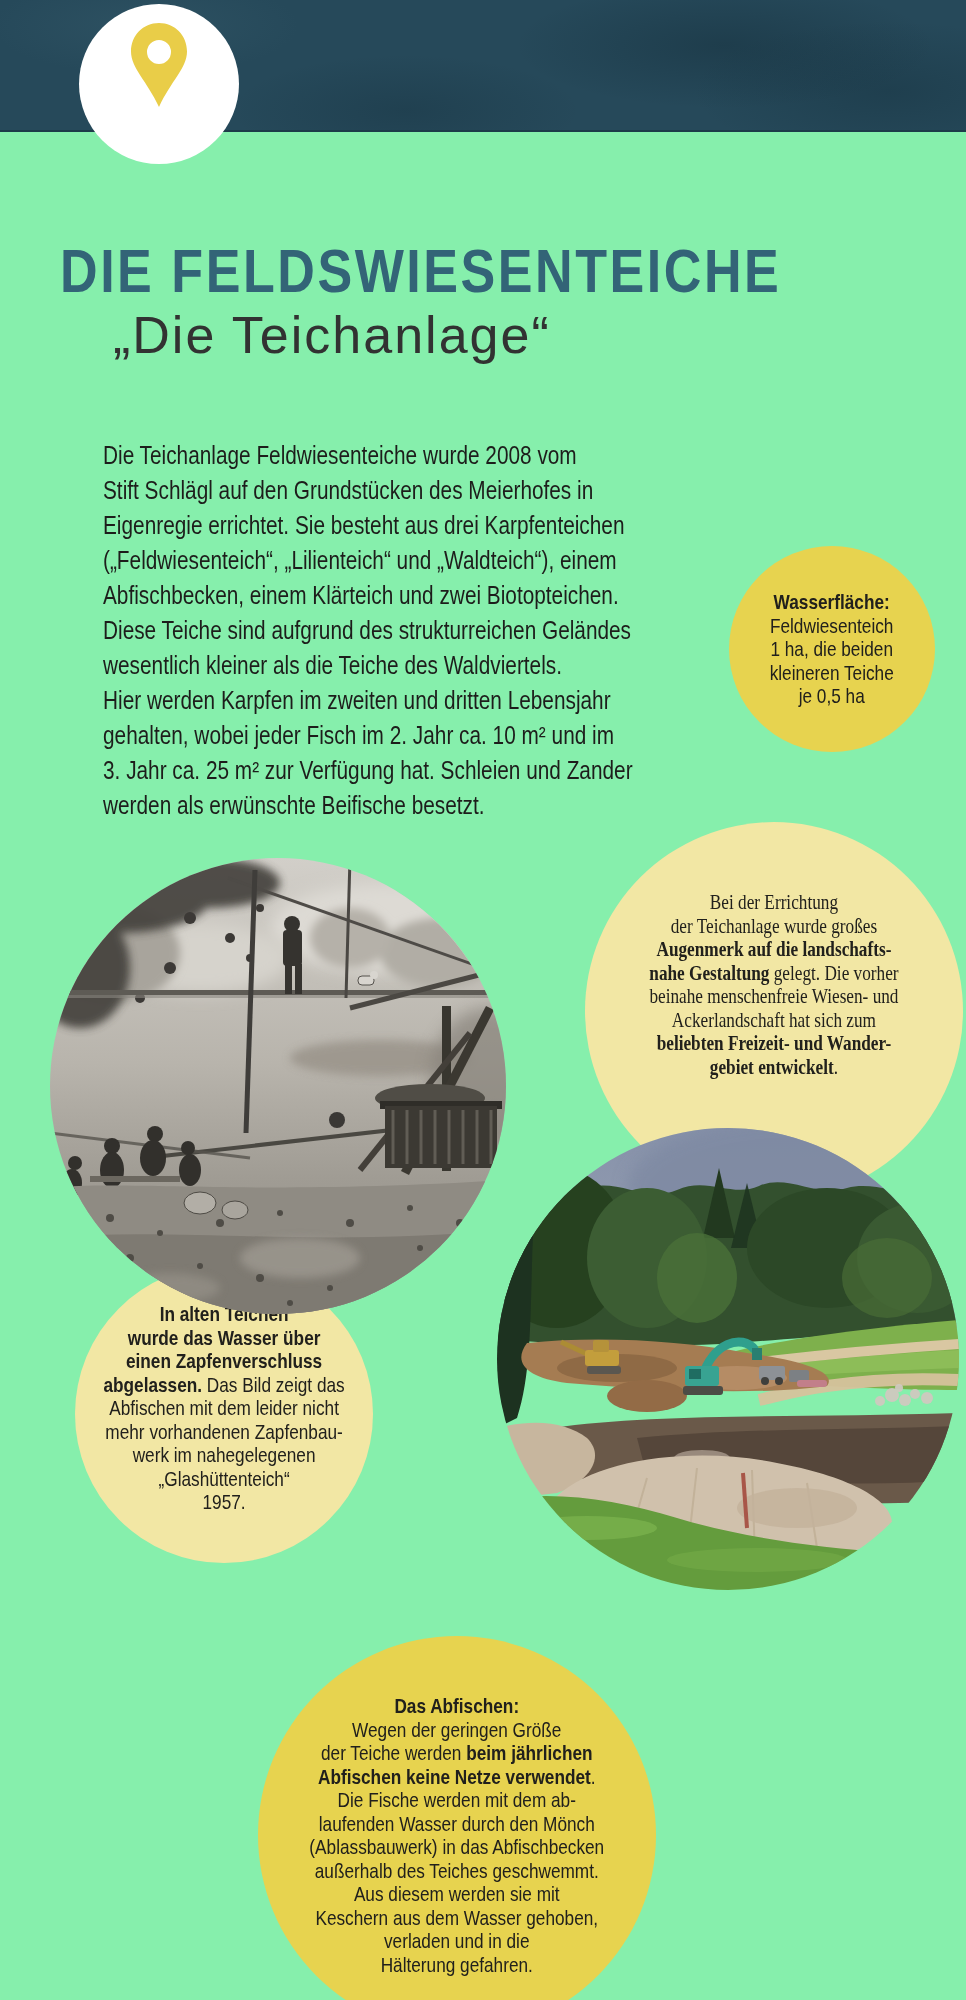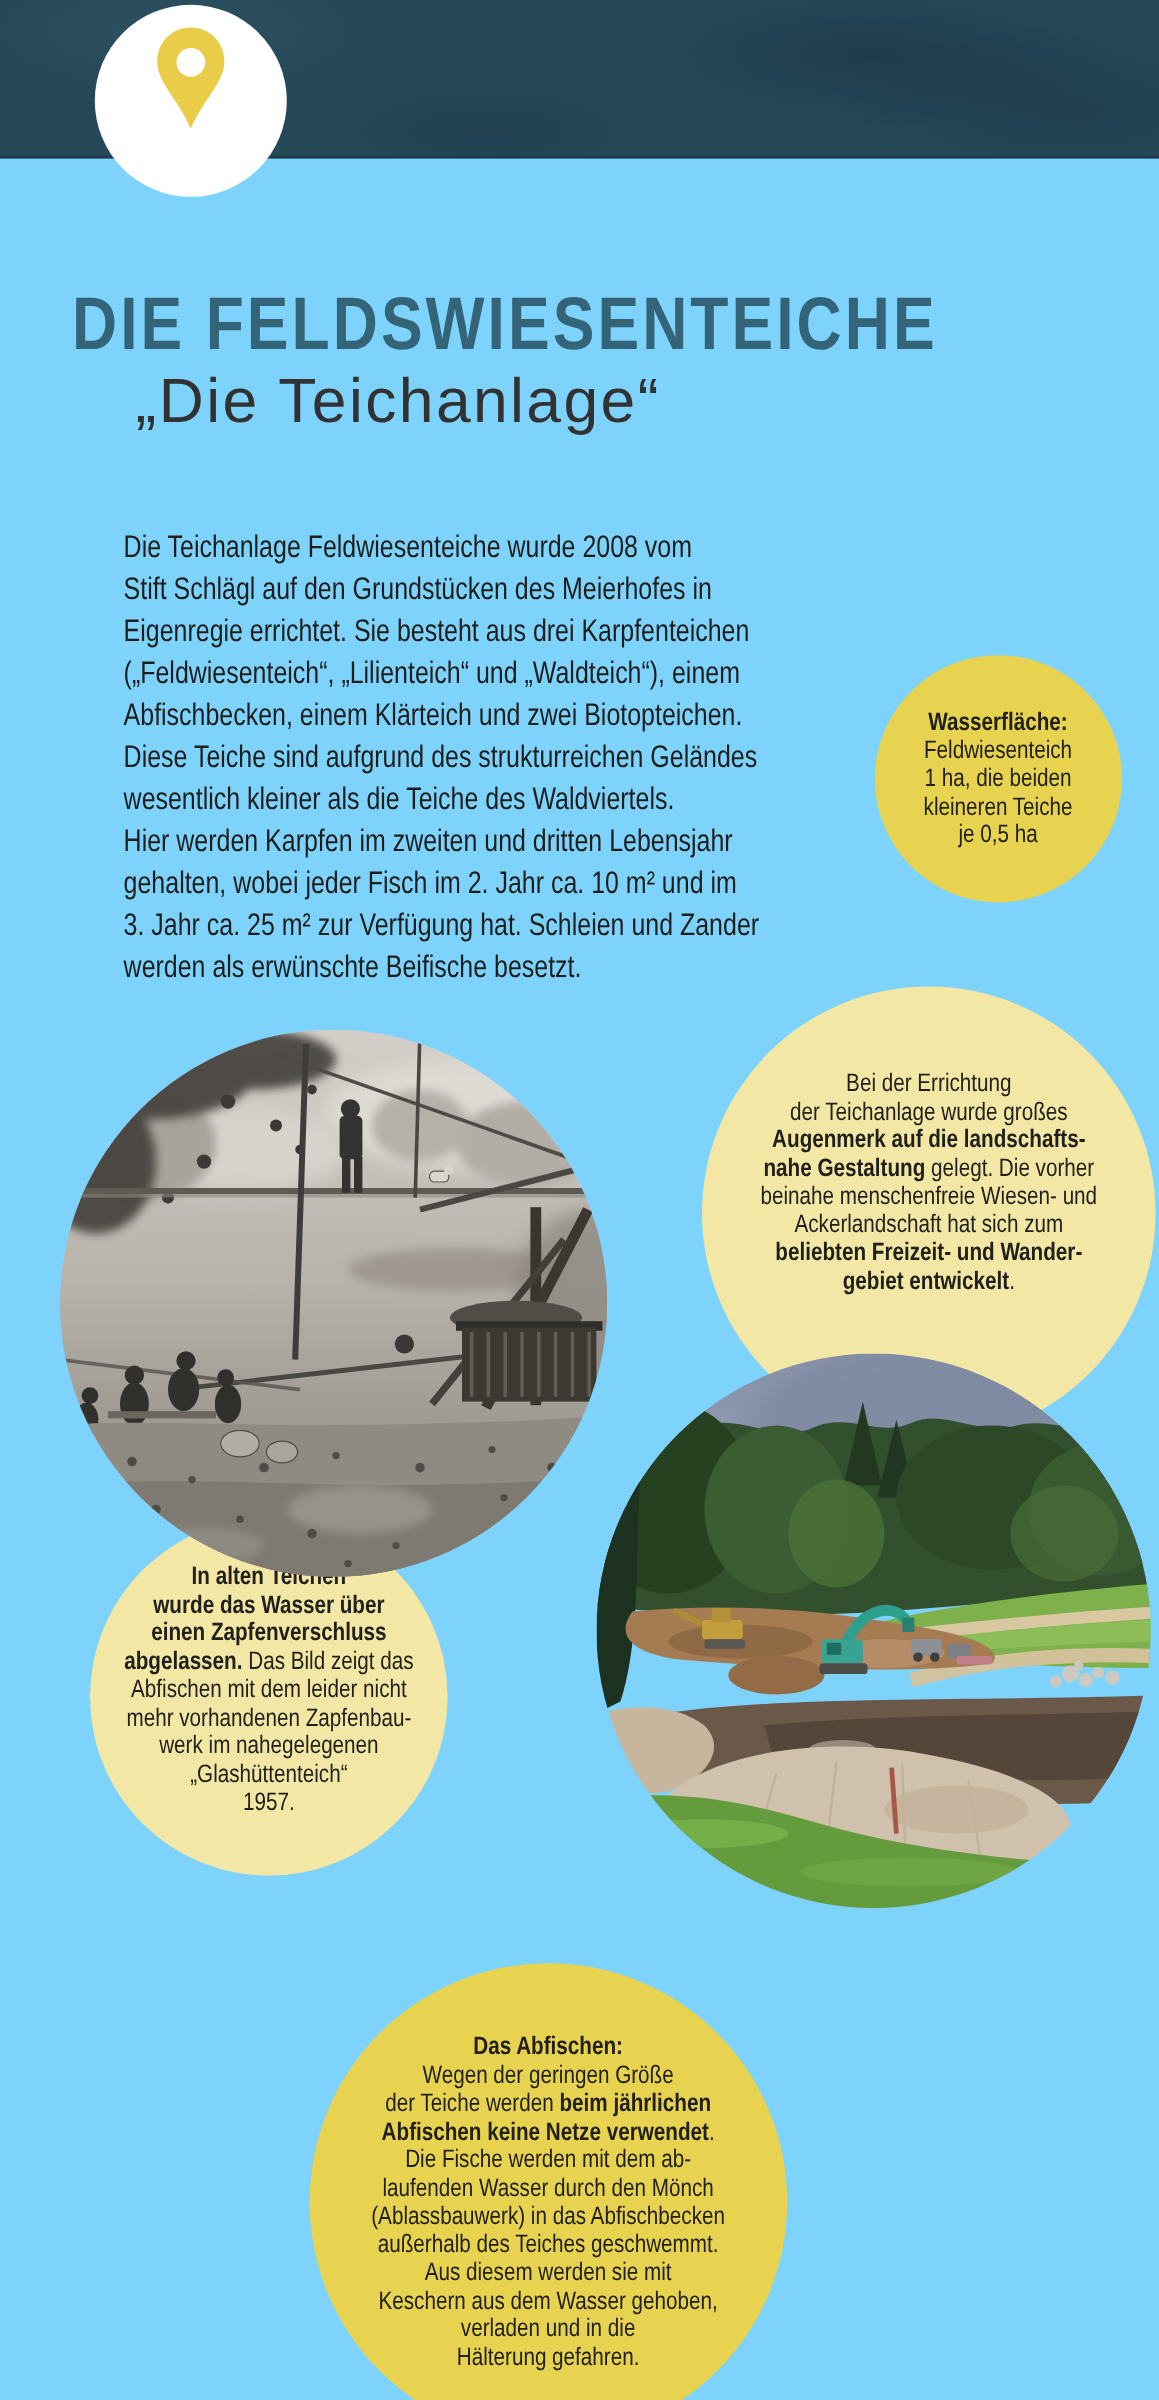--- a/index.html
+++ b/index.html
@@ -1,16 +1,16 @@
 <!DOCTYPE html>
 <html><head>
 <meta charset="utf-8">
 <style>
   html,body{margin:0;padding:0;background:#ffffff;}
-  .page{position:relative;width:966px;height:2000px;background:#7dd3fc;overflow:hidden;
+  .page{position:relative;width:966px;height:2000px;background:#86efac;overflow:hidden;
         font-family:"Liberation Sans","DejaVu Sans",sans-serif;}
 
   
   .header-band{position:absolute;left:0;top:0;width:966px;height:130px;background-color:#26495a;
     background-image:
       radial-gradient(ellipse 300px 90px at 75% 35%, rgba(10,30,40,.28), transparent 70%),
       radial-gradient(ellipse 250px 80px at 42% 85%, rgba(12,34,46,.22), transparent 70%),
       radial-gradient(ellipse 220px 70px at 15% 20%, rgba(70,110,125,.22), transparent 70%),
       radial-gradient(ellipse 280px 100px at 92% 70%, rgba(15,40,52,.30), transparent 70%);
     border-bottom:2px solid #1d3b49;}
@@ -74,21 +74,21 @@
 
 
   <div class="bubble bright" style="left:729px;top:546px;width:206px;height:206px;justify-content:center;">
     <div class="btxt"><b>Wasserfläche:</b><span>
 Feldwiesenteich
 1 ha, die beiden
 kleineren Teiche
 je 0,5 ha</span></div>
   </div>
 
-  <div class="bubble pale bubble-errichtung" style="left:585px;top:822px;width:378px;height:378px;">
+  <div class="bubble pale bubble-errichtung" style="left:585px;top:822px;width:378px;height:378px;font-family:Liberation Serif, serif;">
     <div class="btxt"><span>Bei der Errichtung
 der Teichanlage wurde großes
 </span><b>Augenmerk auf die landschafts-
 nahe Gestaltung</b><span> gelegt. Die vorher
 beinahe menschenfreie Wiesen- und
 Ackerlandschaft hat sich zum
 </span><b>beliebten Freizeit- und Wander-
 gebiet entwickelt</b><span>.</span></div>
   </div>
 

